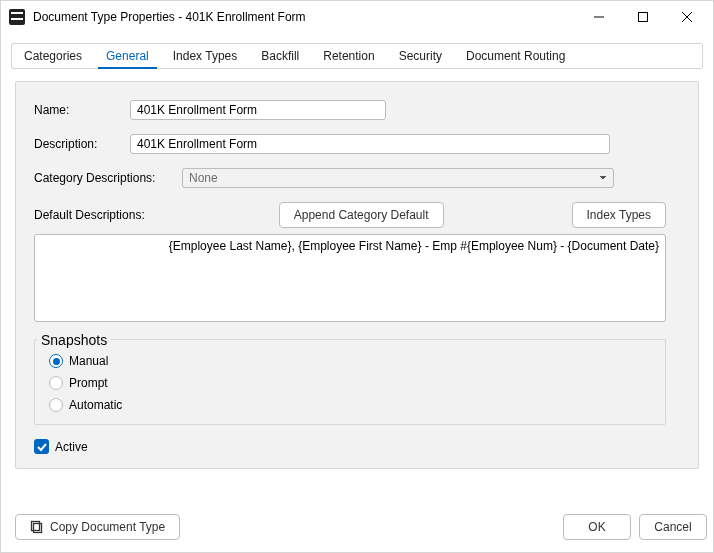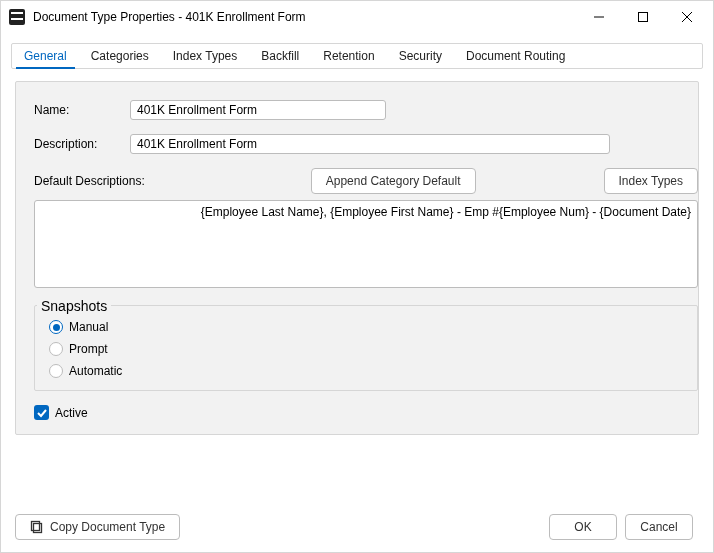--- a/index.html
+++ b/index.html
@@ -63,21 +63,21 @@
   }
   .tab.active{color:var(--accent);}
   .tab.active::after{
     content:"";position:absolute;left:4px;right:4px;bottom:-1px;height:2px;
     background:var(--accent);
   }
 
   
   .panel{
     margin:12px 14px 0 14px;
-    padding:18px 0 14px 18px;
+    padding:18px 32px 14px 18px;
     border:1px solid var(--border);
     border-radius:2px;
     background:var(--panel);
     flex:0 0 auto;
   }
 
   .row{display:flex;align-items:center;margin-bottom:14px;}
   .row > label{width:96px;}
   .row.wide > label{width:148px;}
 
@@ -145,21 +145,21 @@
     align-items:center;justify-content:center;
     background:var(--accent);color:#fff;font-size:11px;line-height:1;
   }
   .check svg{width:10px;height:10px;stroke:#fff;stroke-width:2;fill:none;}
   .active-row{display:flex;align-items:center;gap:6px;margin-top:14px;}
 
   
   .footer{
     position:absolute;left:0;right:0;bottom:0;
     display:flex;align-items:flex-end;
-    padding:10px 20px 12px 14px;
+    padding:10px 6px 12px 14px;
   }
   .footer .spacer{flex:1;}
   .copy-btn{display:inline-flex;align-items:center;gap:6px;}
   .copy-btn svg{width:14px;height:14px;stroke:#333;stroke-width:1.3;fill:none;}
   .footer .btn{min-width:68px;justify-content:center;}
 </style>
 </head>
 <body>
 
 <div class="titlebar">
@@ -178,42 +178,48 @@
   <div class="winbtn">
     <svg viewBox="0 0 10 10">
         <line x1="0" y1="0" x2="10" y2="10"></line>
         <line x1="10" y1="0" x2="0" y2="10"></line>
       </svg>
   </div>
 </div>
 
 <div class="tabstrip-wrap">
   <div class="tabstrip">
+    <div class="tab">Categories</div>
     <div class="tab active">General</div>
-    <div class="tab">Categories</div>
     <div class="tab">Index Types</div>
     <div class="tab">Backfill</div>
     <div class="tab">Retention</div>
     <div class="tab">Security</div>
     <div class="tab">Document Routing</div>
   </div>
 </div>
 
 <div class="panel">
 
   <div class="row">
     <label>Name:</label>
     <input type="text" class="field name-field" value="401K Enrollment Form" style="">
   </div>
 
   <div class="row">
     <label>Description:</label>
     <input type="text" class="field desc-field" value="401K Enrollment Form" style="">
   </div>
 
+  <div class="row wide">
+    <label>Category Descriptions:</label>
+    <select class="field">
+      <option>None</option>
+    </select>
+  </div>
 
   <div class="defaultdesc-row">
     <label>Default Descriptions:</label>
     <span class="spacer"></span>
     <button class="btn" style="margin-right:120px">Append Category Default</button>
     <button class="btn btn-indextypes">Index Types</button>
   </div>
 
   <textarea class="bigfield" style="">{Employee Last Name}, {Employee First Name} - Emp #{Employee Num} - {Document Date}</textarea>
 

